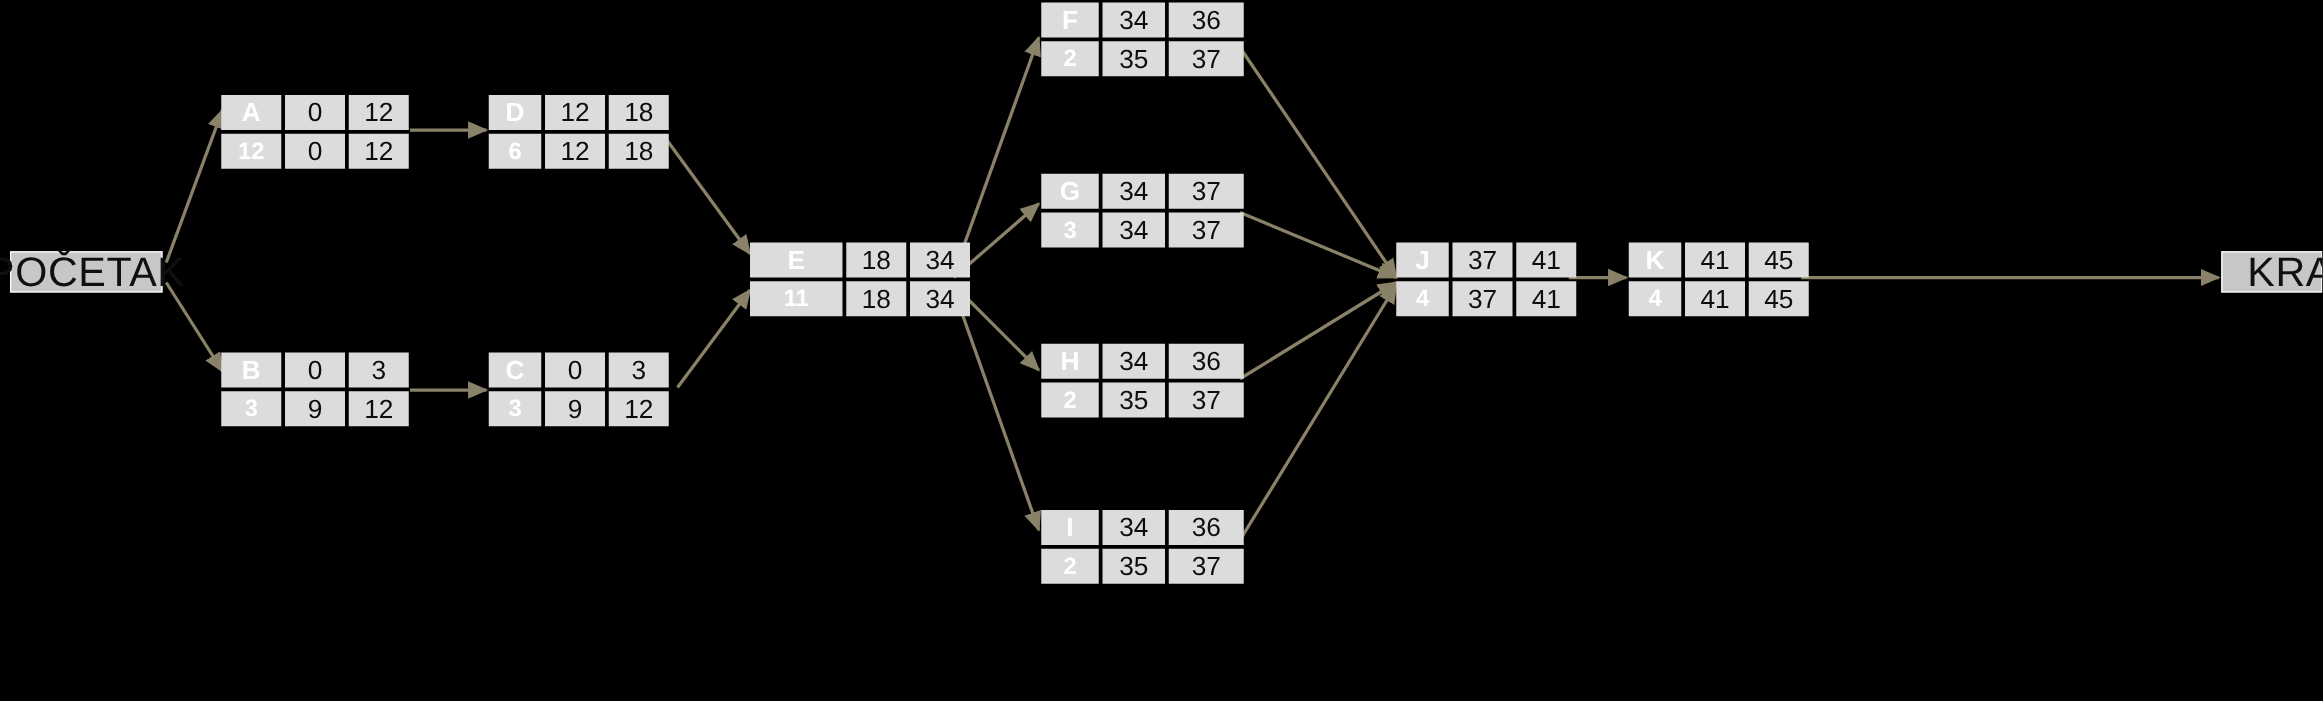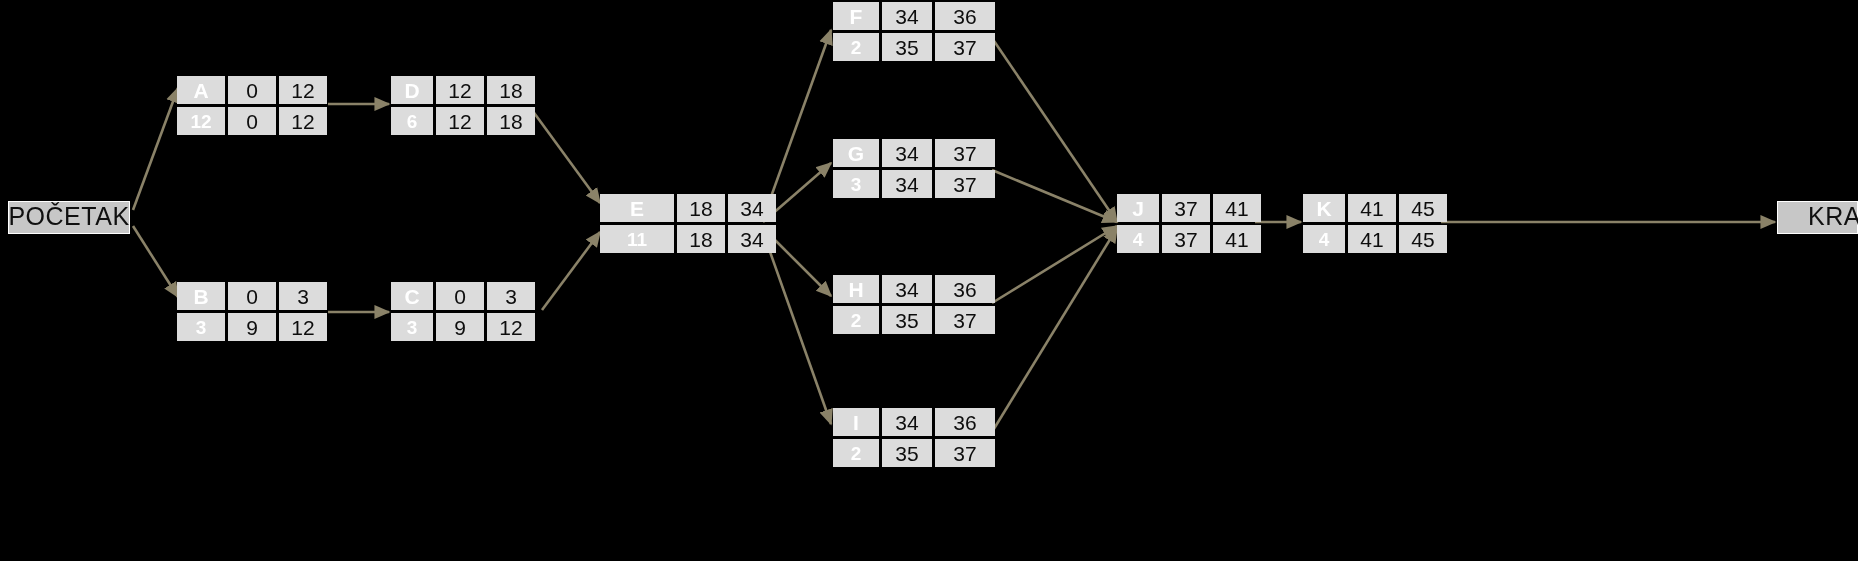--- a/index.html
+++ b/index.html
@@ -22,23 +22,24 @@
     width:1858px;
     height:561px;
     pointer-events:none;
   }
   
   .terminal{
     position:absolute;
     background:#c7c7c7;
     border:1px solid #ffffff;
     color:#101010;
-    font-size:25px;
+    font-size:33px;
     letter-spacing:.5px;
     display:flex;
+    align-items:center;
     justify-content:center;
     box-sizing:border-box;
     white-space:nowrap;
   }
   
   .node{
     position:absolute;
     display:grid;
     grid-template-columns:var(--c1) var(--c2) var(--c3);
     grid-template-rows:28px 28px;

